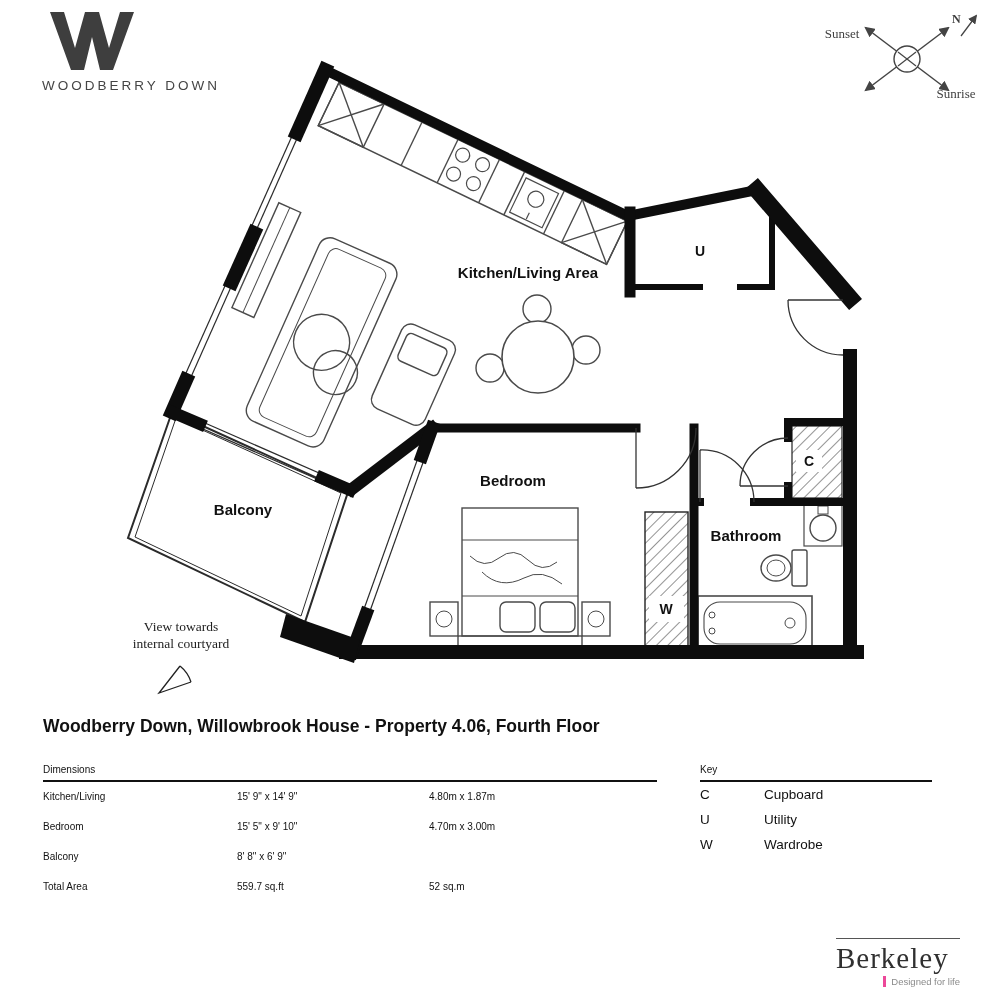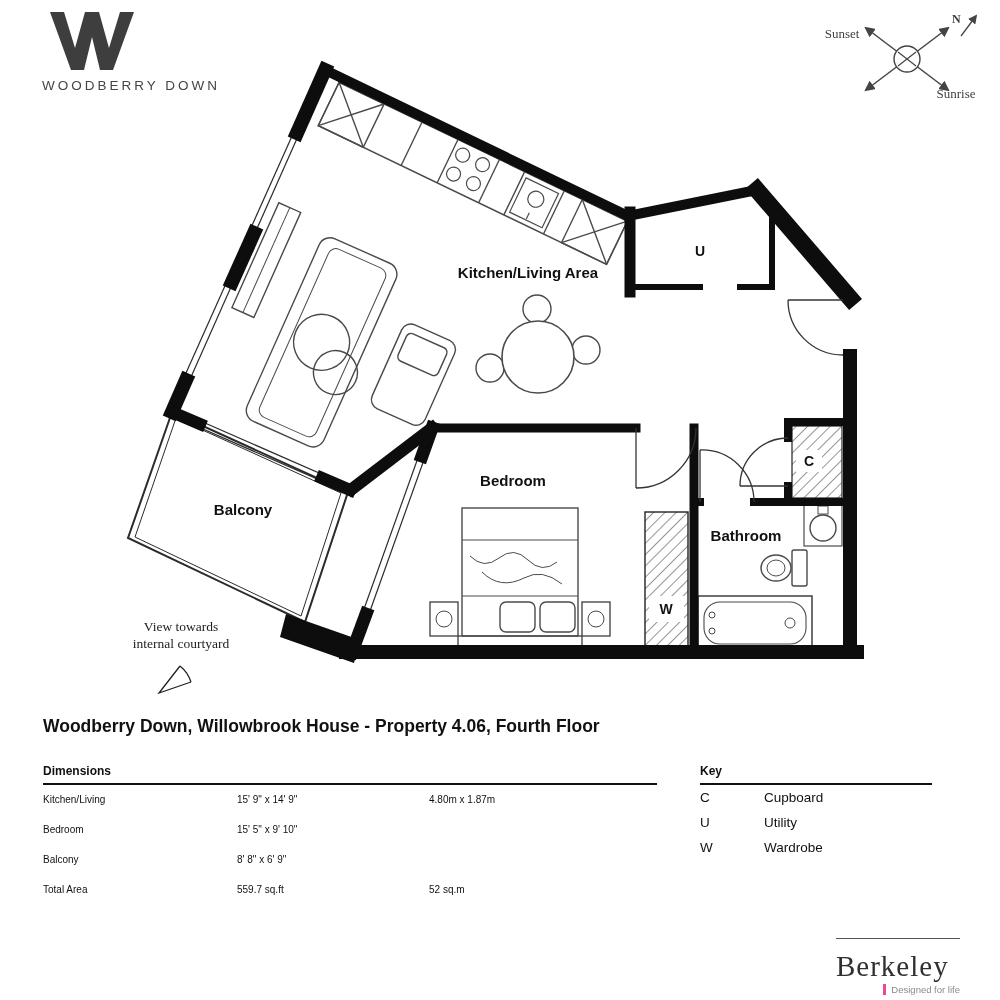--- a/index.html
+++ b/index.html
@@ -14,26 +14,26 @@
   .compass text{font-family:"Liberation Serif",serif;fill:#3f3f3f;}
   
   .plan{left:0;top:0;}
   .plan .lbl{font:700 15px "Liberation Sans",sans-serif;fill:#111;text-anchor:middle;}
   .plan .lbl-s{font:700 14px "Liberation Sans",sans-serif;fill:#111;text-anchor:middle;}
   .plan .note{font:13.5px "Liberation Serif",serif;fill:#1d1d1d;text-anchor:middle;}
   
   .title{left:43px;top:716px;font-size:17.5px;font-weight:700;}
   .dims{left:43px;top:764px;width:614px;}
   .keyblk{left:700px;top:764px;width:232px;}
-  .sec-head{font-size:12px;font-weight:700;}
+  .sec-head{font-size:10px;font-weight:400;}
   .rule{border-top:2px solid #111;margin-top:5px;}
   .drow{display:grid;grid-template-columns:194px 192px 1fr;line-height:30px;font-size:10px;}
   .krow{display:grid;grid-template-columns:64px 1fr;line-height:25px;font-size:13.5px;}
   
-  .berkeley{left:836px;top:938px;width:124px;border-top:1px solid #555;padding-top:11px;}
+  .berkeley{left:836px;top:938px;width:124px;border-top:1px solid #555;padding-top:3px;}
   .b-name{font-family:"Liberation Serif",serif;font-size:29px;letter-spacing:1px;color:#303030;}
   .b-tag{text-align:right;font-size:9.5px;color:#8a8a8a;margin-top:1px;}
   .b-tag span{border-left:3px solid #ec4899;padding-left:5px;}
 </style>
 </head>
 <body>
 
 <div class="page">
 
   <svg class="abs logo-mark" width="100" height="58" viewBox="0 0 84 58">
@@ -245,20 +245,21 @@
     <div class="sec-head">Dimensions</div>
     <div class="rule"></div>
     <div class="drow">
       <span>Kitchen/Living</span>
       <span>15' 9" x 14' 9"</span>
       <span>4.80m x 1.87m</span>
     </div>
     <div class="drow">
       <span>Bedroom</span>
       <span>15' 5" x 9' 10"</span>
+      <span>4.70m x 3.00m</span>
     </div>
     <div class="drow">
       <span>Balcony</span>
       <span>8' 8" x 6' 9"</span>
     </div>
     <div class="drow">
       <span>Total Area</span>
       <span>559.7 sq.ft</span>
       <span>52 sq.m</span>
     </div>

